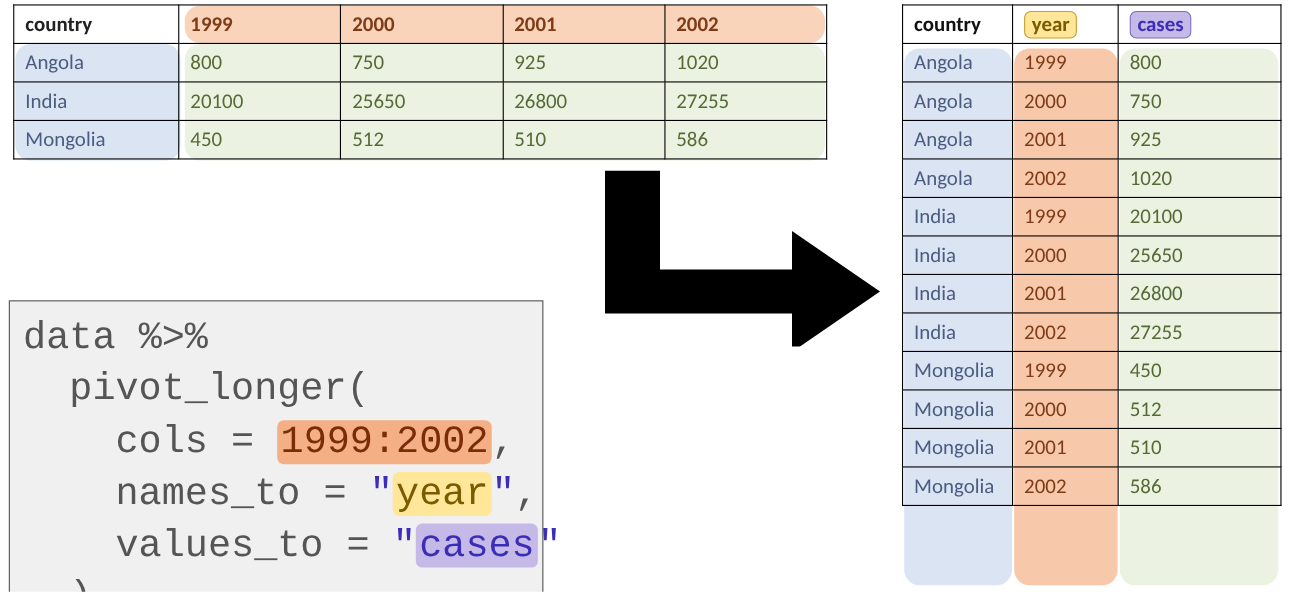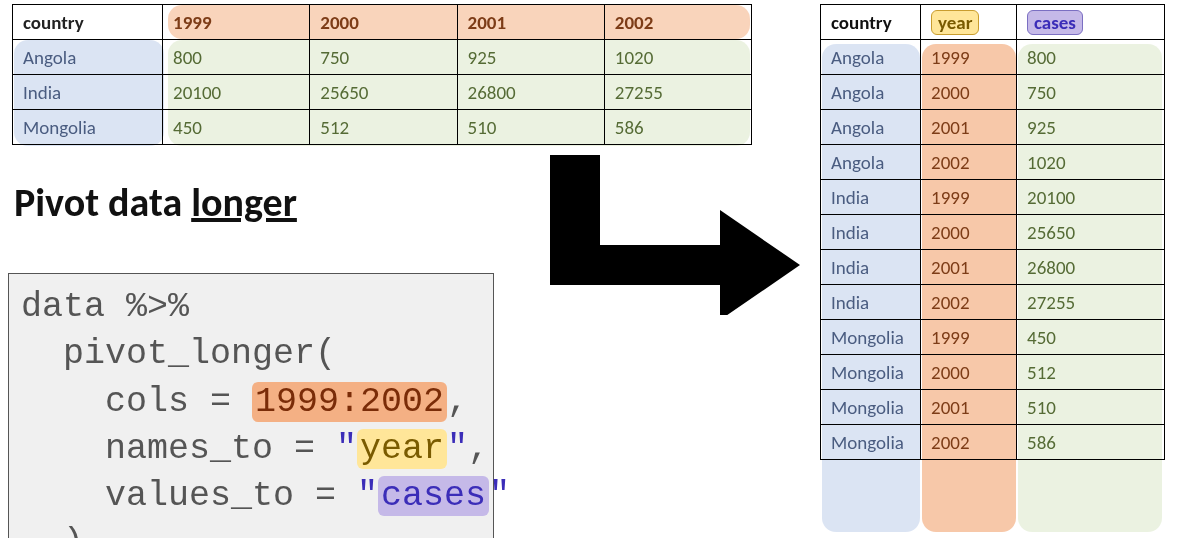--- a/index.html
+++ b/index.html
@@ -95,23 +95,20 @@
     <tr>
       <td class="td-country">Mongolia</td>
       <td class="td-val">450</td>
       <td class="td-val">512</td>
       <td class="td-val">510</td>
       <td class="td-val">586</td>
     </tr>
   </tbody>
 </table>
 
-<div class="title">
-  <span>Pivot data </span><span class="ul">longer</span>
-</div>
 
 <pre class="code"><span>data </span><span>%&gt;%</span>
 <span>  pivot_longer(</span>
 <span>    cols = </span><span class="hi hi-orange">1999:2002</span><span>,</span>
 <span>    names_to = </span><span class="str">"</span><span class="hi hi-yellow">year</span><span class="str">"</span><span>,</span>
 <span>    values_to = </span><span class="str">"</span><span class="hi hi-purple">cases</span><span class="str">"</span>
 <span>  )</span></pre>
 
 <div class="arrow">
   <svg viewBox="0 0 275 160">

